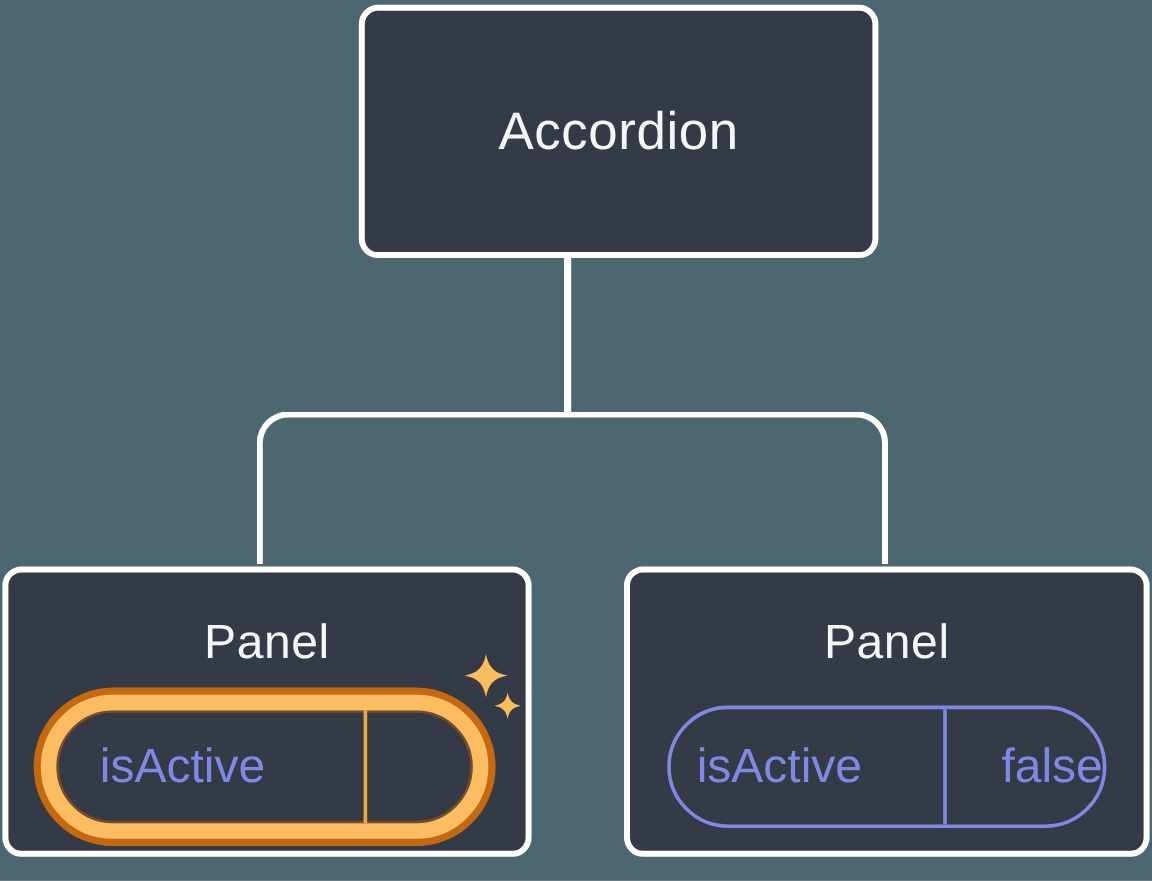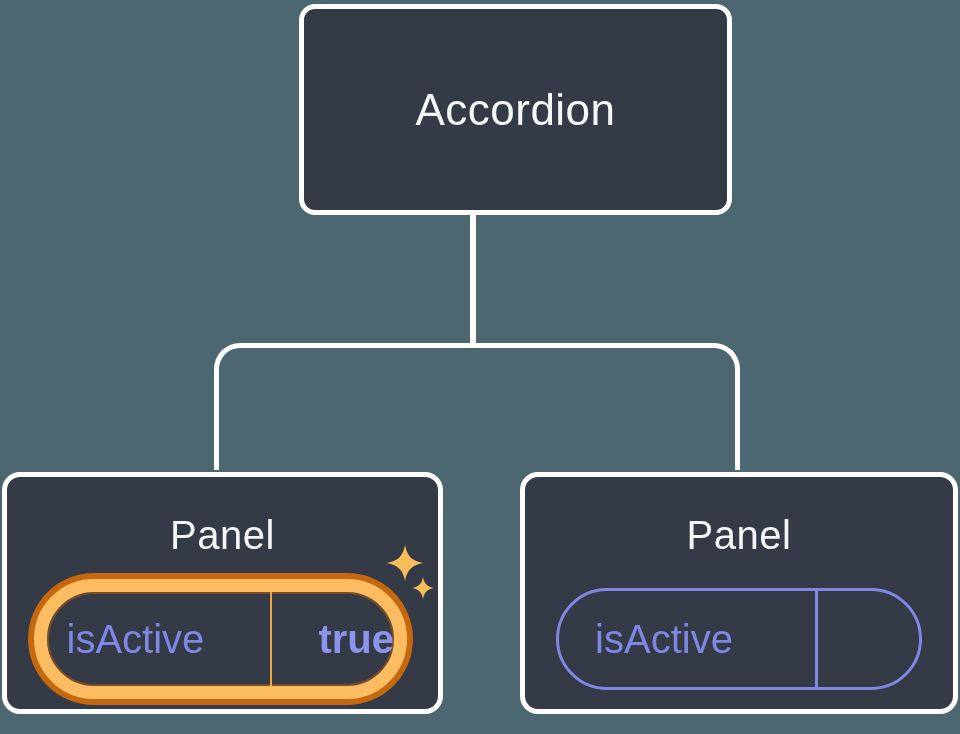--- a/index.html
+++ b/index.html
@@ -28,21 +28,21 @@
     display:flex;align-items:center;justify-content:center;margin-left:44px;}
   .node-root .title{color:var(--text-white);font-size:44px;font-weight:500;letter-spacing:.5px;}
   .stem{position:absolute;left:470px;top:213px;width:6px;height:133px;background:var(--line-white);}
   .bracket{
     position:absolute;left:214px;top:343px;width:526px;height:127px;
     border-top:5px solid var(--line-white);
     border-left:5px solid var(--line-white);
     border-right:5px solid var(--line-white);
     border-radius:26px 26px 0 0;
   }
-  .node-panel{width:441px;height:242px;top:472px;border-radius:18px;}
+  .node-panel{width:441px;height:242px;top:472px;}
   .node-panel-left{left:2px;}
   .node-panel-right{left:520px;width:438px;}
   .panel-title{
     position:absolute;left:0;right:0;top:34px;text-align:center;
     color:var(--text-white);font-size:40px;font-weight:500;line-height:48px;letter-spacing:.5px;
   }
   .pill{
     position:absolute;display:flex;align-items:stretch;border-radius:999px;gap:46px;
   }
   .pill-active{
@@ -80,35 +80,35 @@
 
   <div class="stem"></div>
   <div class="bracket"></div>
 
   <div class="node node-panel node-panel-left">
     <div class="panel-title">Panel</div>
 
     <div class="pill pill-active">
       <div class="cell cell-left">isActive</div>
       <div class="pill-divider"></div>
-      <div class="cell cell-right">true</div>
     </div>
 
     <svg class="sparkles" viewBox="0 0 52 58" aria-hidden="true">
       <g transform="translate(2,4) scale(1.5)">
         <path d="M12 0 C13.5 7.5 16.5 10.5 24 12 C16.5 13.5 13.5 16.5 12 24 C10.5 16.5 7.5 13.5 0 12 C7.5 10.5 10.5 7.5 12 0 Z"></path>
       </g>
       <g transform="translate(27,36) scale(0.92)">
         <path d="M12 0 C13.5 7.5 16.5 10.5 24 12 C16.5 13.5 13.5 16.5 12 24 C10.5 16.5 7.5 13.5 0 12 C7.5 10.5 10.5 7.5 12 0 Z"></path>
       </g>
     </svg>
   </div>
 
   <div class="node node-panel node-panel-right">
     <div class="panel-title">Panel</div>
 
     <div class="pill pill-inactive">
       <div class="cell cell-left">isActive</div>
       <div class="pill-divider"></div>
+      <div class="cell cell-right">false</div>
     </div>
   </div>
 
 </div>
 
 </body></html>

